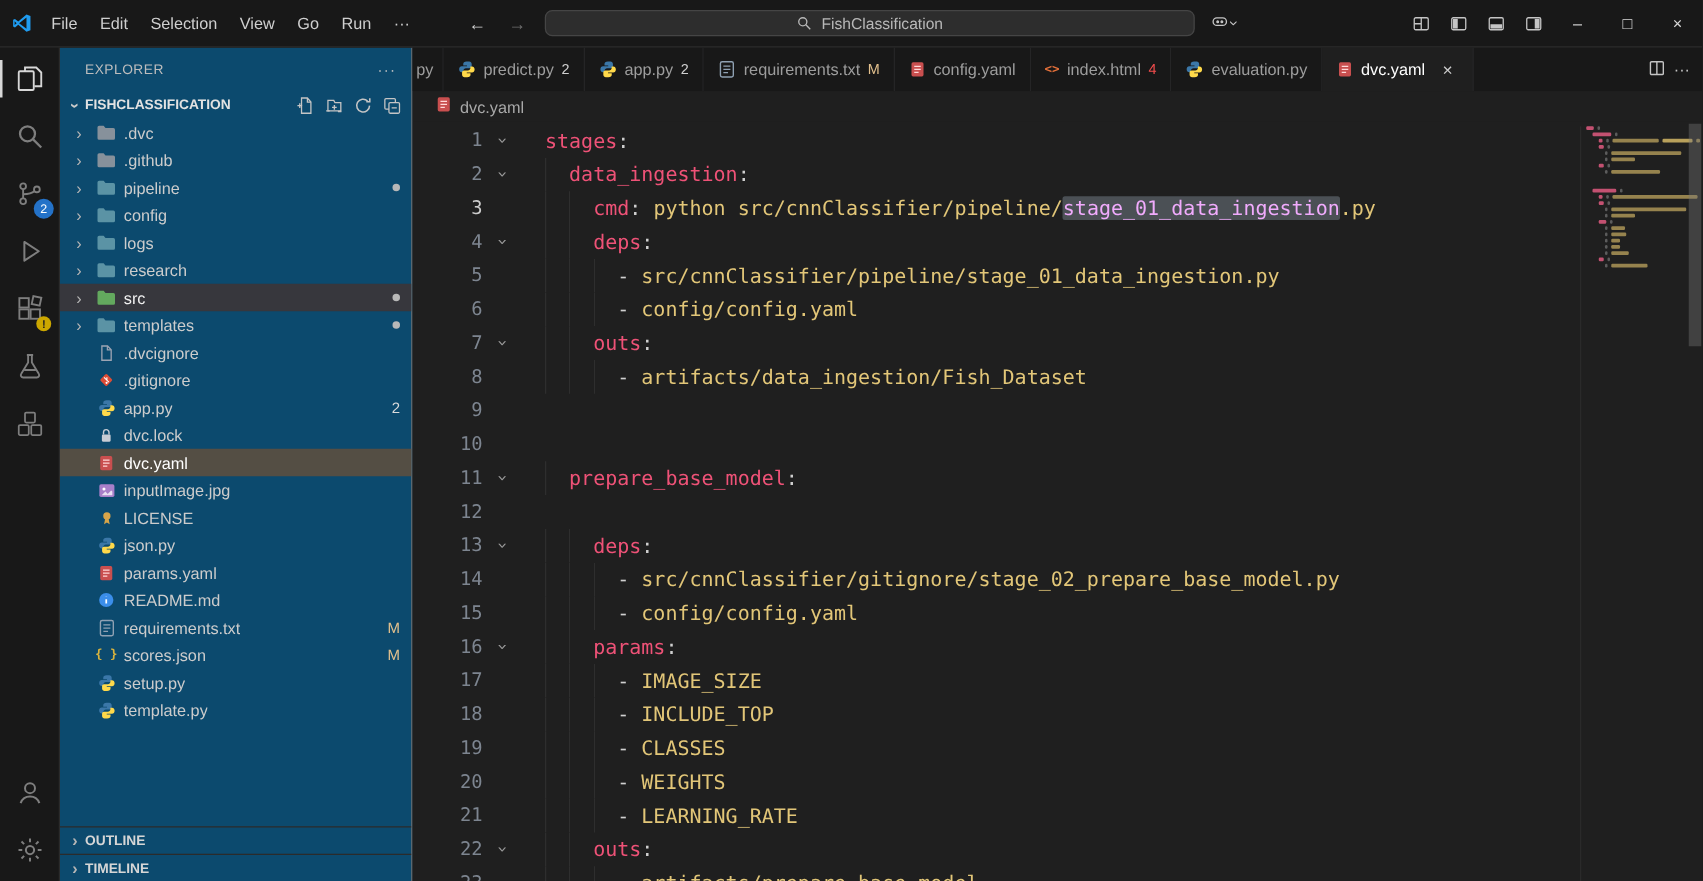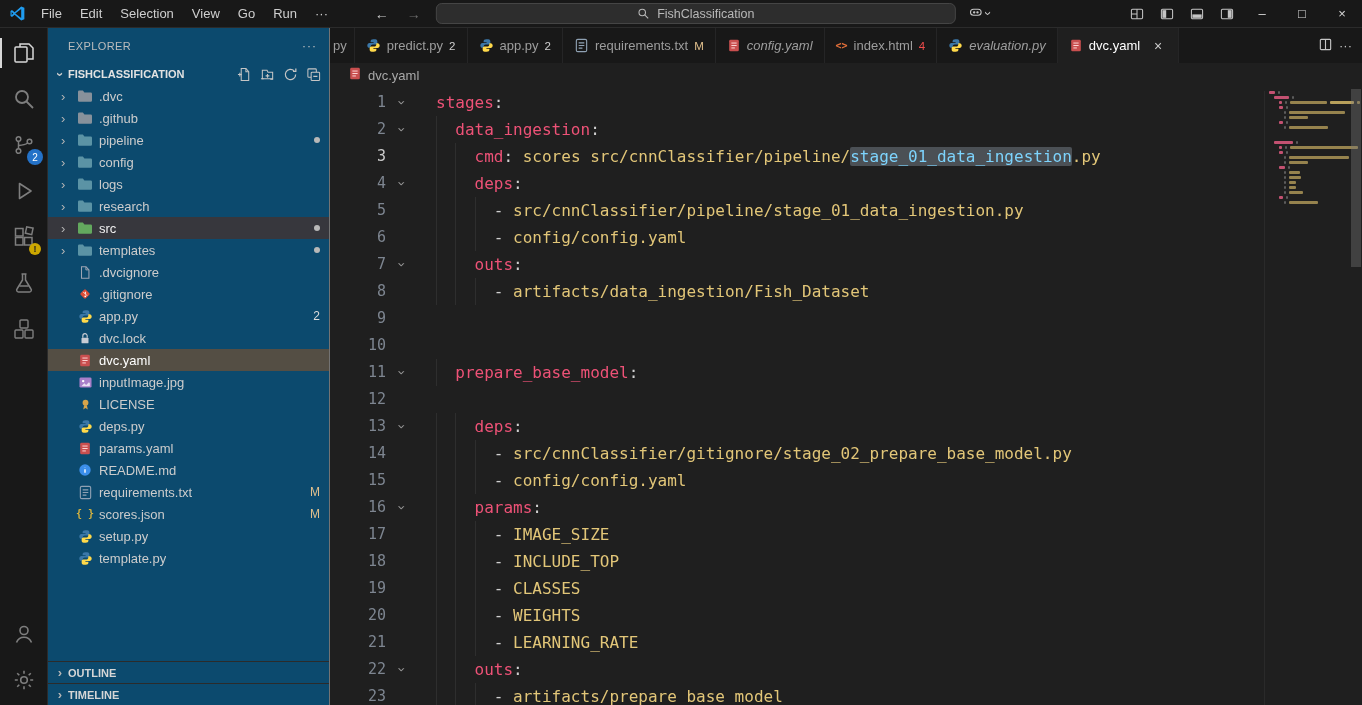--- a/index.html
+++ b/index.html
@@ -1,21 +1,21 @@
 <!DOCTYPE html>
 <html><head>
 <meta charset="utf-8">
 <style>
   *{box-sizing:border-box;margin:0;padding:0}
   html,body{width:1362px;height:705px;overflow:hidden}
   body{background:#1f1f1f;color:#ccc;font-family:"Liberation Sans","DejaVu Sans",sans-serif;font-size:13px;cursor:default}
   .window{width:1362px;height:705px;display:flex;flex-direction:column}
 
   
-  .titlebar{height:28px;background:#181818;border-bottom:1px solid #2b2b2b;display:flex;align-items:center;position:relative;flex:none}
+  .titlebar{height:38px;background:#181818;border-bottom:1px solid #2b2b2b;display:flex;align-items:center;position:relative;flex:none}
   .logo{display:flex;align-items:center;margin:0 6px 0 9px}
   .menus{display:flex;color:#cfcfcf}
   .menu{padding:0 9px;line-height:26px}
   .tb-center{position:absolute;left:50%;transform:translateX(-50%);display:flex;align-items:center;gap:12px}
   .nav{font-size:14px;color:#cfcfcf;width:20px;text-align:center}
   .nav.fwd{color:#6e6e6e}
   .searchbox{width:520px;height:21px;background:#2d2d2d;border:1px solid #454545;border-radius:6px;display:flex;align-items:center;justify-content:center;gap:7px;color:#b8b8b8;font-size:12.5px}
   .s-ic{display:flex;align-items:center}
   .copilot{display:flex;align-items:center;color:#c5c5c5;gap:2px}
   .tb-right{margin-left:auto;display:flex;align-items:center;height:26px}
@@ -57,21 +57,21 @@
   .sb-foot{margin-top:auto;flex:none}
   .frow{height:22px;display:flex;align-items:center;border-top:1px solid #2b2b2b;padding-left:4px;font-size:11px;font-weight:bold;color:#d6d6d6}
   .frow .chev{width:16px;text-align:center;font-size:13px;color:#b5b5b5}
 
   
   .editor-col{flex:1;display:flex;flex-direction:column;min-width:0}
   .tabbar{height:35px;background:#181818;display:flex;align-items:stretch;flex:none;overflow:hidden}
   .tab{display:flex;align-items:center;gap:6px;padding:0 11px;border-right:1px solid #252526;color:#9d9d9d;background:#181818;white-space:nowrap;flex:none}
   .tab.partial{padding:0 7px 0 3px}
   .tab.active{background:#1f1f1f;color:#fff}
-  .tab.italic .tlbl{font-style:italic}
+  .tab.italic .tlbl{}
   .ti{display:flex;align-items:center}
   .tbadge{font-size:11.5px}
   .tbadge.num{color:#cfcfcf}
   .tbadge.mod{color:#e2c08d}
   .tbadge.err{color:#f14c4c}
   .tclose{margin-left:3px;width:18px;height:18px;display:flex;align-items:center;justify-content:center;color:#cccccc;border-radius:4px;font-size:14px}
   .tab-actions{margin-left:auto;display:flex;align-items:center;gap:6px;padding:0 10px;color:#c5c5c5;flex:none}
   .breadcrumb{height:24px;background:#1f1f1f;display:flex;align-items:center;gap:6px;padding-left:18px;color:#a9a9a9;flex:none}
 
   
@@ -79,21 +79,21 @@
   .code{position:absolute;left:0;top:2px;right:110px;bottom:-30px;font-family:"DejaVu Sans Mono","Liberation Mono",monospace;font-size:16px;overflow:hidden}
   .line{display:flex;height:27px;line-height:27px;padding-left:6px}
   .ln{flex:none;width:50px;text-align:right;color:#7d8590;font-size:15px}
   .line.active .ln{color:#cccccc}
   .fold{flex:none;width:30px;display:flex;align-items:center;justify-content:center;color:#9a9a9a;font-size:14px}
   .ct{white-space:pre;padding-left:20px}
   .ind{display:inline-block;width:2ch;height:27px;box-shadow:inset 1px 0 0 rgba(255,255,255,.07);vertical-align:top}
   .tok-k{color:#ee5277}
   .tok-p{color:#d0d0d0}
   .tok-v{color:#e2c678}
-  .tok-h{color:#7dd3fc;background:#4b5055;border-radius:2px}
+  .tok-h{color:#f0abfc;background:#4b5055;border-radius:2px}
 
   
   .minimap{position:absolute;top:4px;right:12px;width:86px;bottom:0;border-left:1px solid rgba(255,255,255,.05);padding-left:4px}
   .mrow{height:3px;margin-bottom:2px;display:flex}
   .mrow span{height:3px;border-radius:1px;flex:none}
   .m-k{background:#e05a80;opacity:.85}
   .m-v{background:#c9ae62;opacity:.7}
   .m-h{background:#c9ae62;opacity:.9}
   .m-p{background:#9a9a9a;opacity:.5}
   .vscroll{position:absolute;right:0;top:0;width:12px;bottom:0}
@@ -440,21 +440,21 @@
             <span class="sp"></span>
           </div>
           <div class="row">
             <span class="chev"></span>
             <span class="fi">
               <svg width="15" height="15" viewBox="0 0 16 16">
                 <path d="M7.8 1.3c-2 0-2.9.9-2.9 2.1v1.2h3.2v.7H3.6c-1.2 0-2.2 1-2.2 2.6s1 2.6 2.2 2.6H5V9.2C5 8 6 7 7.2 7h3.2c1 0 1.7-.8 1.7-1.8V3.4c0-1.2-1-2.1-2.1-2.1z" fill="#3b77a8"></path>
                 <path d="M8.2 14.7c2 0 2.9-.9 2.9-2.1v-1.2H7.9v-.7h4.5c1.2 0 2.2-1 2.2-2.6s-1-2.6-2.2-2.6H11v1.3C11 8 10 9 8.8 9H5.6c-1 0-1.7.8-1.7 1.8v1.8c0 1.2 1 2.1 2.1 2.1z" fill="#ffd94a"></path>
               </svg>
             </span>
-            <span class="lbl">deps.py</span>
+            <span class="lbl">json.py</span>
             <span class="sp"></span>
           </div>
           <div class="row">
             <span class="chev"></span>
             <span class="fi">
               <svg width="14" height="15" viewBox="0 0 16 16">
                 <rect x="2.5" y="1.5" width="11" height="13" rx="1.5" fill="#c94f4f"></rect>
                 <path d="M5 5.2h6M5 8h6M5 10.8h4" stroke="#ffd8d8" stroke-width="1.1"></path>
               </svg>
             </span>
@@ -627,21 +627,21 @@
             <div class="line">
               <span class="ln">2</span>
               <span class="fold">
                 <i class="cd">›</i>
               </span>
               <span class="ct"><span class="ind"></span><span class="tok-k">data_ingestion</span><span class="tok-p">:</span></span>
             </div>
             <div class="line active">
               <span class="ln">3</span>
               <span class="fold"></span>
-              <span class="ct"><span class="ind"></span><span class="ind"></span><span class="tok-k">cmd</span><span class="tok-p">:</span><span class="tok-v"> scores src/cnnClassifier/pipeline/</span><span class="tok-h">stage_01_data_ingestion</span><span class="tok-v">.py</span></span>
+              <span class="ct"><span class="ind"></span><span class="ind"></span><span class="tok-k">cmd</span><span class="tok-p">:</span><span class="tok-v"> python src/cnnClassifier/pipeline/</span><span class="tok-h">stage_01_data_ingestion</span><span class="tok-v">.py</span></span>
             </div>
             <div class="line">
               <span class="ln">4</span>
               <span class="fold">
                 <i class="cd">›</i>
               </span>
               <span class="ct"><span class="ind"></span><span class="ind"></span><span class="tok-k">deps</span><span class="tok-p">:</span></span>
             </div>
             <div class="line">
               <span class="ln">5</span>

